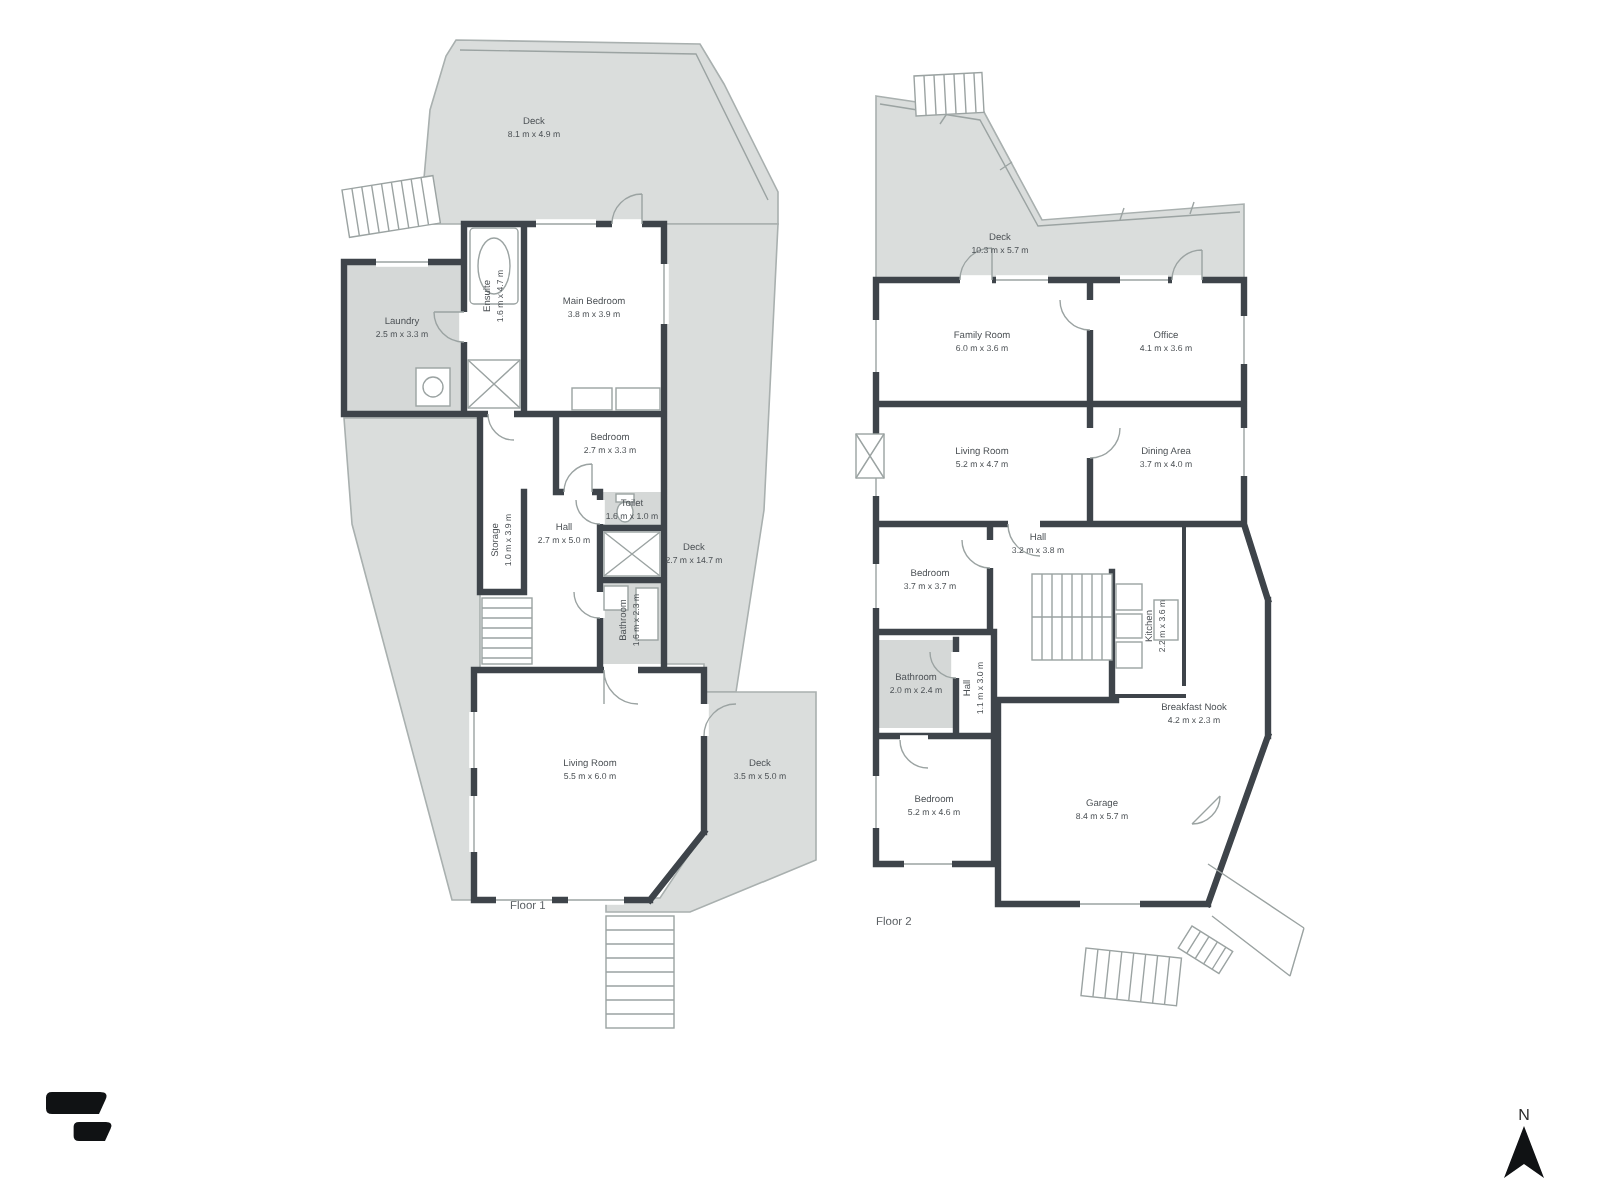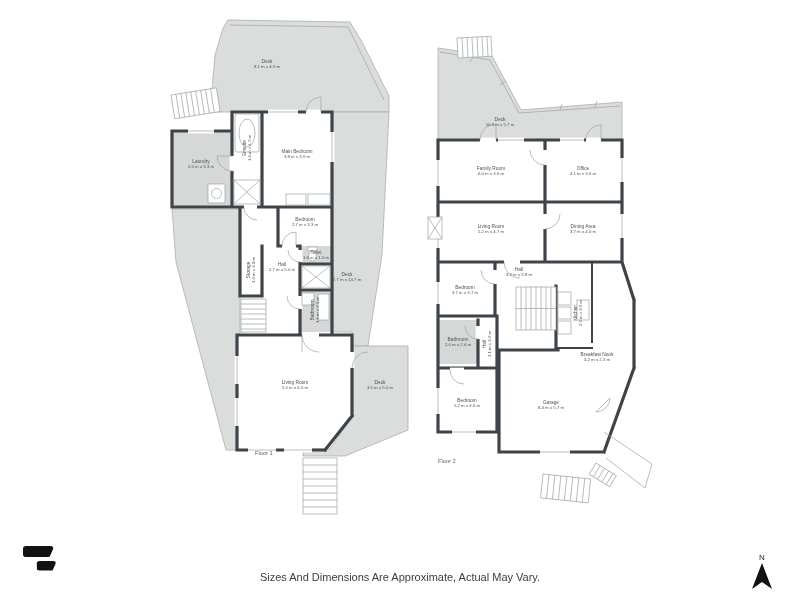--- a/index.html
+++ b/index.html
@@ -342,14 +342,13 @@
       </div>
       <div class="room-label" style="left: 551px; top: 405px;">
         <span class="rname">Garage</span>
         <span class="rdims">8.4 m x 5.7 m</span>
       </div>
     </div>
 
   <span class="floor-label" style="left:255px;top:450px;">Floor 1</span>
   <span class="floor-label" style="left:438px;top:458px;">Floor 2</span>
 
-  <div class="disclaimer">Sizes And Dimensions Are Approximate, Actual May Vary.</div>
 </div>
 
 </body></html>

